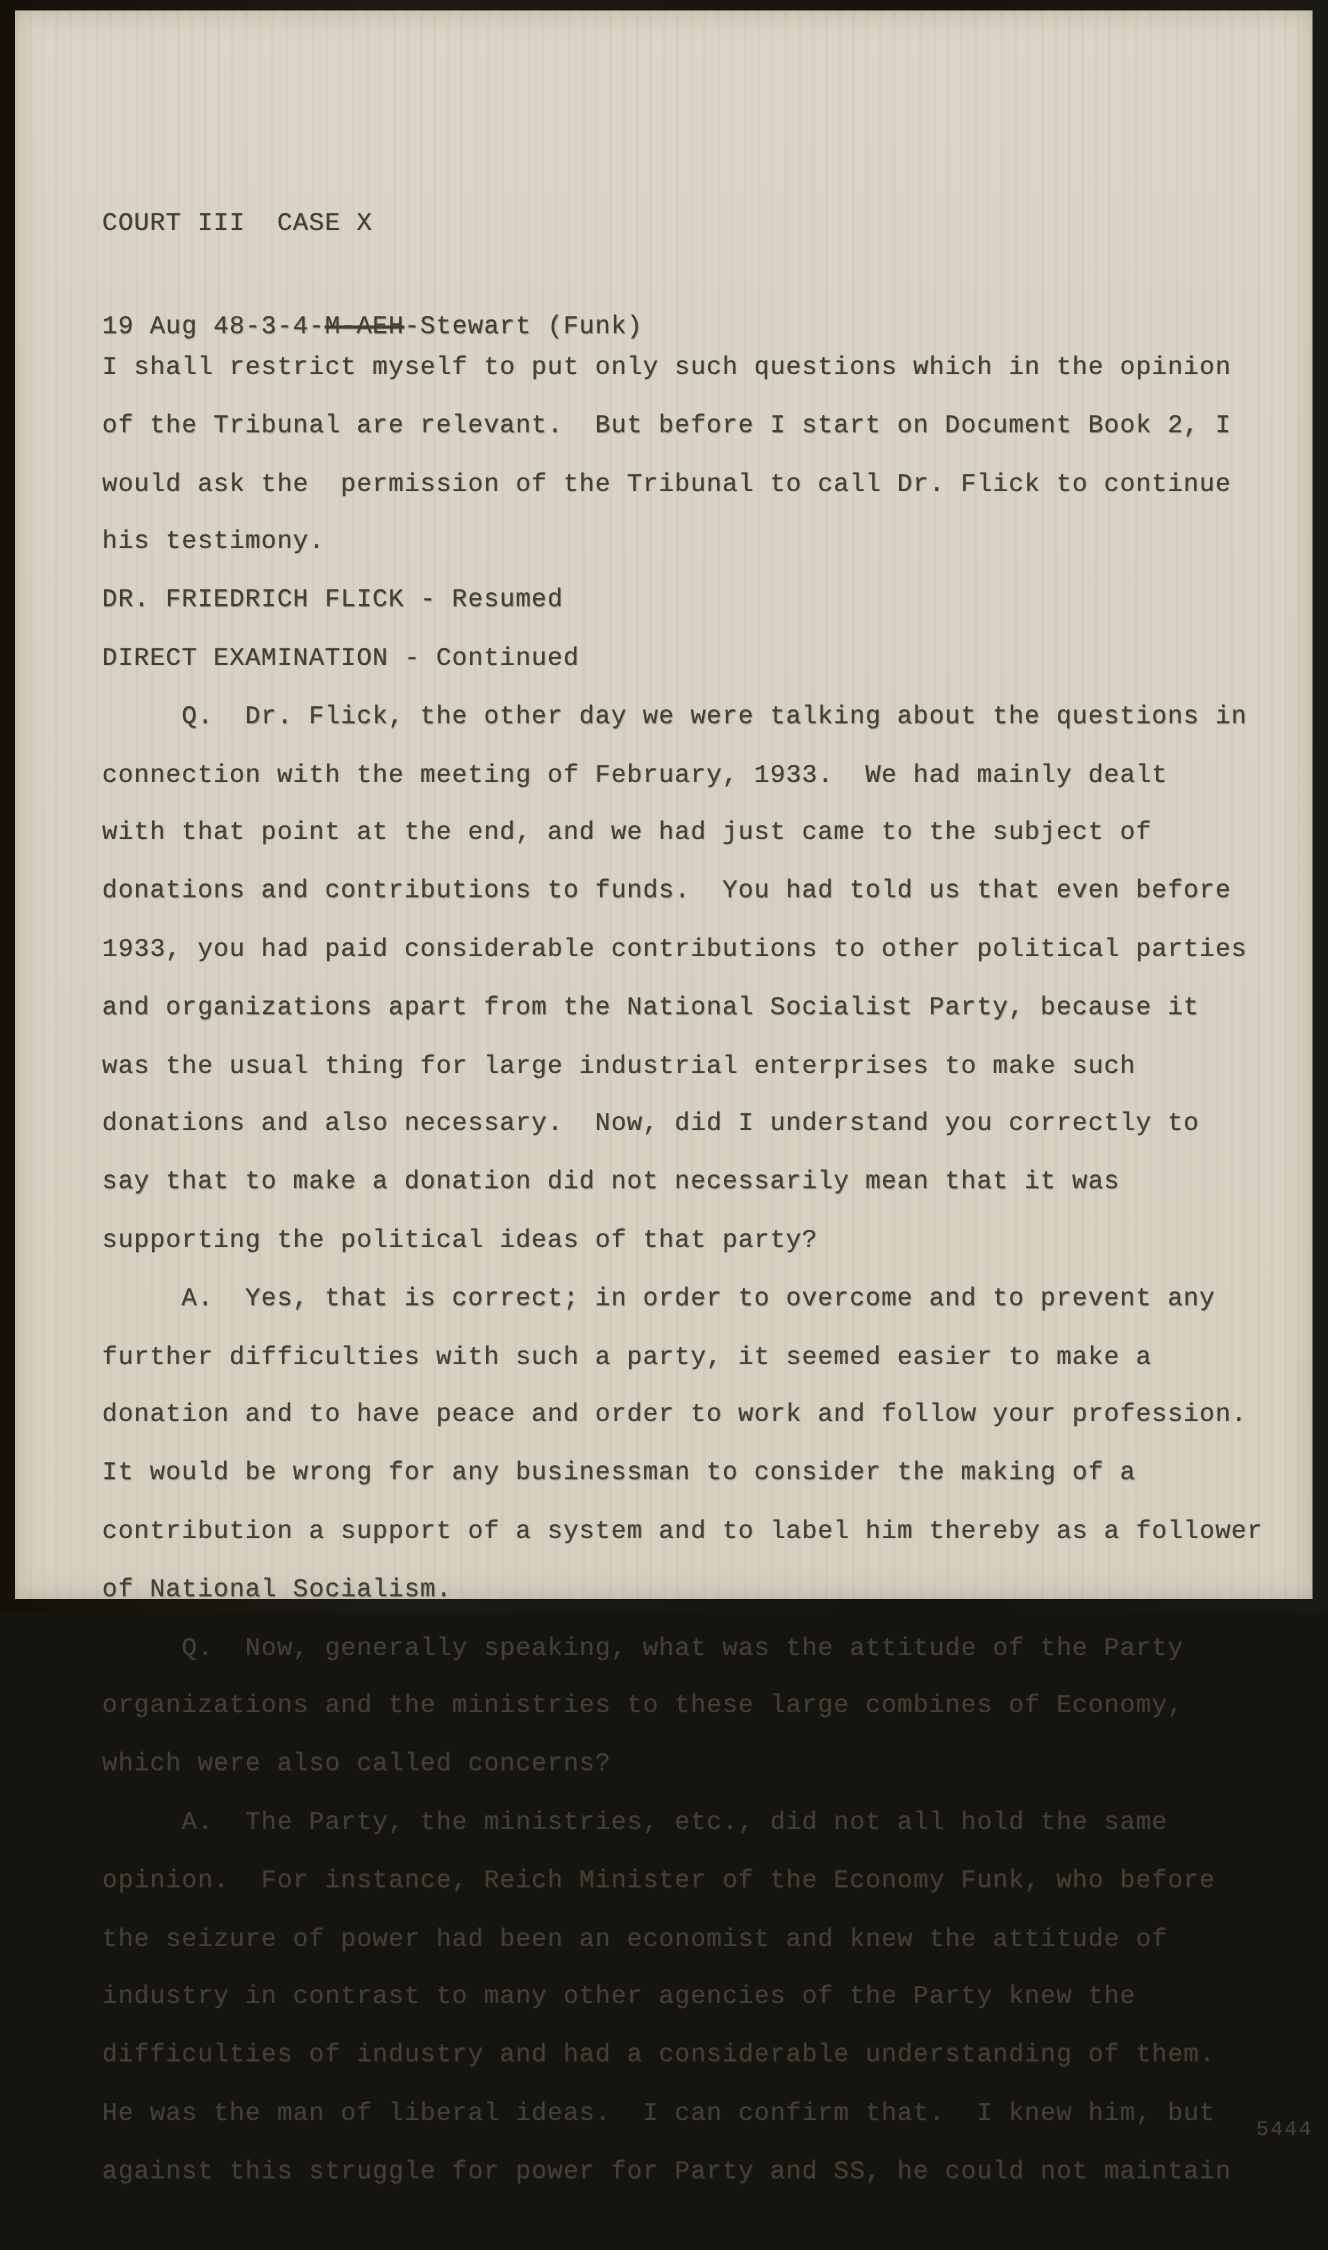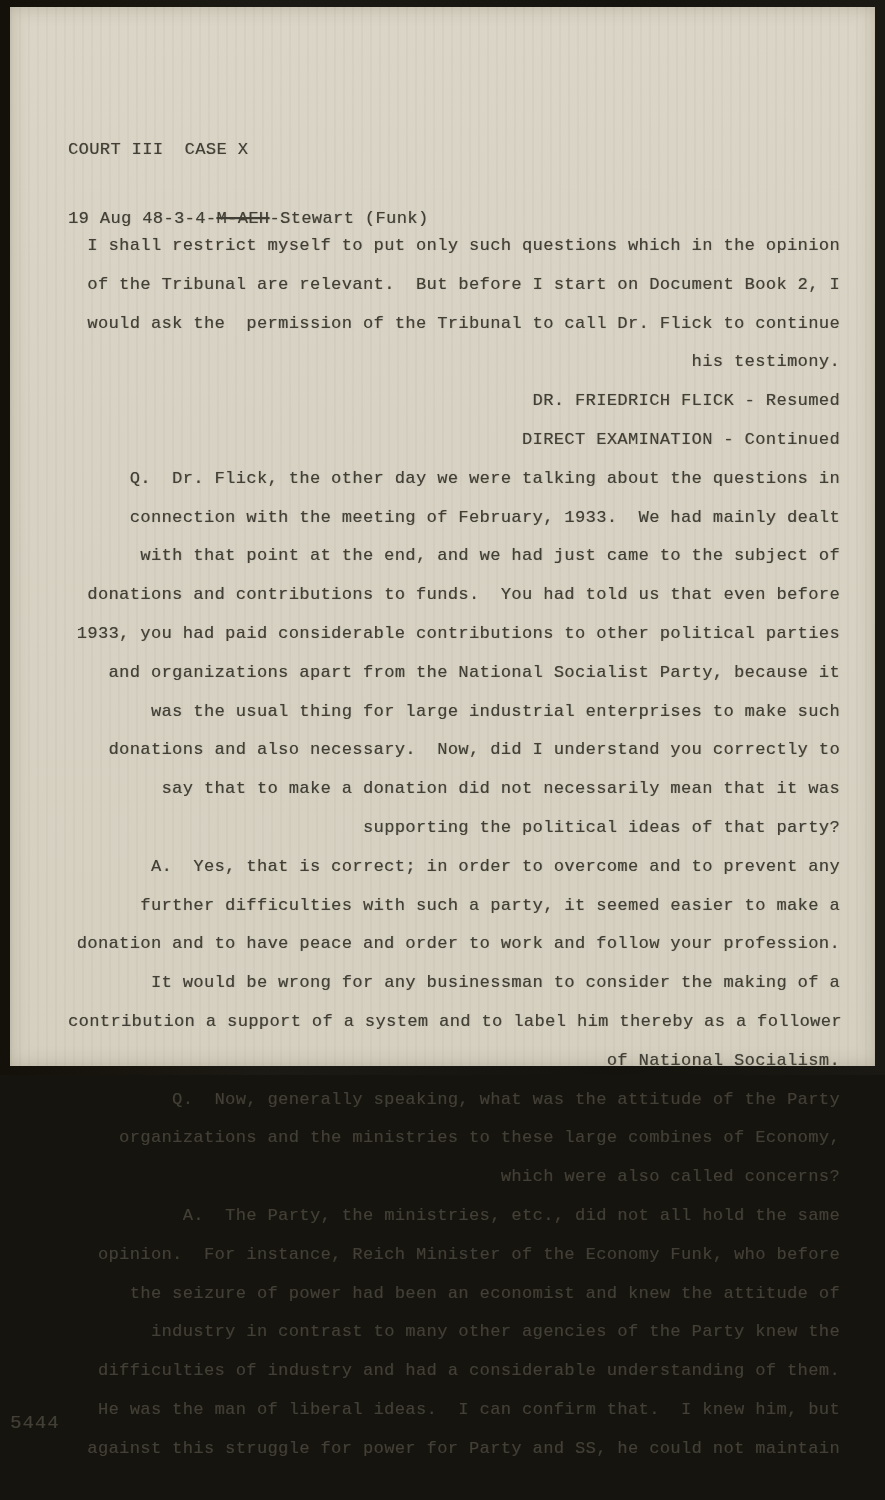--- a/index.html
+++ b/index.html
@@ -51,32 +51,31 @@
     left: 58px;
     top: 163px;
     width: 772px;
     font-size: 17px;
     letter-spacing: 0.4px;
   }
   .line {
     height: 38.8px;
     line-height: 38.8px;
     white-space: pre;
-    text-align: right;
   }
   .line.center {
-    text-align: right;
+    text-align: left;
   }
   .page-number {
     position: absolute;
     left: 0;
     right: 0;
     top: 1405px;
-    text-align: left;
-    font-size: 19px;
+    text-align: right;
+    font-size: 14px;
     letter-spacing: 1px;
   }
 </style>
 </head>
 <body>
 
 <div class="scan-frame">
   <div class="paper">
 
     <div class="doc-header typed">

